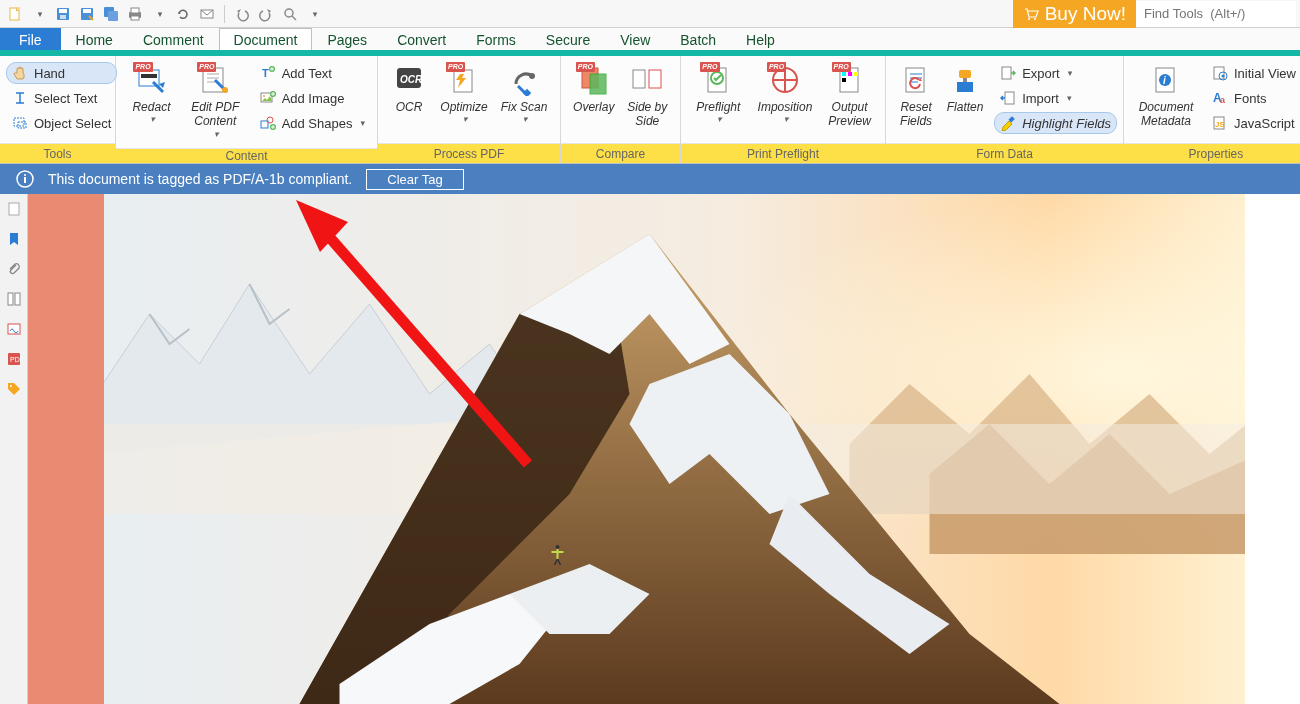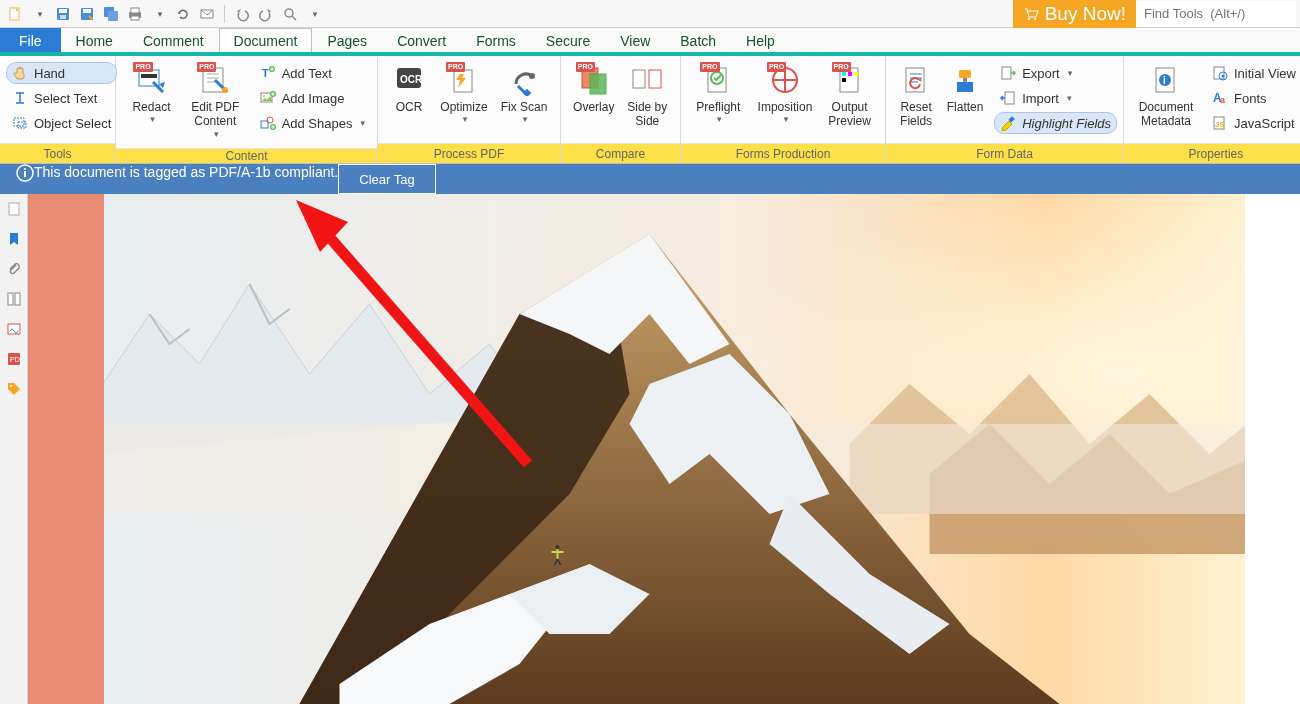--- a/index.html
+++ b/index.html
@@ -8,44 +8,44 @@
 
 .qat { height: 28px; background: #f7f7f7; border-bottom: 1px solid #d0d0d0; display: flex; align-items: center; padding: 0 4px; position: relative; }
 .qat-left { display: flex; align-items: center; gap: 2px; }
 .qat-btn { width: 22px; height: 22px; display: flex; align-items: center; justify-content: center; cursor: pointer; border-radius: 2px; }
 .qat-sep { width: 1px; height: 18px; background: #ccc; margin: 0 4px; }
 .qat-right { margin-left: auto; display: flex; align-items: center; }
 .buy-now { background: #f5a623; color: #fff; padding: 4px 10px; display: flex; align-items: center; gap: 6px; cursor: pointer; font-size: 19px; height: 28px; }
 .find-tools { width: 160px; height: 26px; border: none; background: #fff; color: #888; padding: 0 8px; font-size: 13px; }
 
 
-.menutabs { height: 28px; display: flex; align-items: stretch; border-bottom: 4px solid #14b8a6; background: #fafafa; }
+.menutabs { height: 28px; display: flex; align-items: stretch; border-bottom: 6px solid #14b8a6; background: #fafafa; }
 .mtab { padding: 0 14px; display: flex; align-items: center; cursor: pointer; font-size: 14px; color: #14532d; border: 1px solid transparent; border-bottom: none; }
 .mtab.file { background: #2b7cd3; color: #fff; padding: 0 18px; }
 .mtab.active { background: #fff; border-color: #c0c0c0; position: relative; top: 0; }
 
 
 .ribbon { height: 108px; background: #fcfcfc; border-bottom: 1px solid #c0c0c0; display: flex; }
 .rgroup { border-right: 1px solid #d8d8d8; display: flex; flex-direction: column; }
 .rgroup-body { flex: 1; display: flex; align-items: flex-start; padding: 4px 6px; }
 .rgroup-label { height: 20px; text-align: center; font-size: 12px; color: #666; background: #fde047; border-top: 1px solid #e5e5e5; display: flex; align-items: center; justify-content: center; }
 
 .vlist { display: flex; flex-direction: column; gap: 3px; padding-top: 2px; }
 .vitem { display: flex; align-items: center; gap: 6px; padding: 3px 6px; cursor: pointer; border-radius: 10px; font-size: 13px; white-space: nowrap; }
 .vitem.sel { background: #d8e6f7; border: 1px solid #a8c8ea; padding: 2px 5px; }
 .vitem.highlight { background: #d8e6f7; border: 1px solid #a8c8ea; padding: 2px 5px; font-style: italic; }
 
-.bigbtn { width: 60px; display: flex; flex-direction: column; align-items: center; padding: 4px 2px; cursor: pointer; border-radius: 2px; text-align: center; font-size: 12px; line-height: 1.2; }
+.bigbtn { width: 60px; display: flex; flex-direction: column; align-items: center; padding: 4px 2px; cursor: pointer; border-radius: 2px; text-align: center; font-size: 12px; line-height: 1.2; font-style: italic; }
 .bigicon { width: 32px; height: 32px; margin-bottom: 4px; position: relative; }
 .caret { font-size: 9px; color: #666; margin-left: 2px; }
 
 .pro-badge { position: absolute; top: -2px; left: -2px; background: #d9534f; color: #fff; font-size: 7px; font-weight: bold; padding: 1px 2px; border-radius: 1px; }
 
 
-.infobar { height: 30px; background: #4a7fc0; color: #fff; display: flex; padding: 0 16px; gap: 0; font-size: 14px; }
+.infobar { height: 30px; background: #4a7fc0; color: #fff; display: flex; align-items: center; padding: 0 16px; gap: 14px; font-size: 14px; }
 .clear-tag { border: 1px solid #fff; background: transparent; color: #fff; padding: 2px 20px; cursor: pointer; font-size: 13px; }
 
 
 .workspace { position: absolute; top: 194px; left: 0; right: 0; bottom: 0; display: flex; }
 .sidebar { width: 28px; background: #f2f2f2; border-right: 1px solid #d0d0d0; display: flex; flex-direction: column; align-items: center; padding-top: 6px; gap: 12px; }
 .side-icon { width: 18px; height: 18px; cursor: pointer; display:flex; align-items:center; justify-content:center; }
 .canvas-wrap { flex: 1; background: #fff; position: relative; overflow: hidden; }
 .page-margin { position: absolute; top: 0; left: 0; width: 76px; height: 100%; background: #e98b73; }
 .page-img { position: absolute; top: 0; left: 76px; right: 55px; bottom: 0; overflow: hidden; }
 
@@ -320,21 +320,21 @@
         <div class="bigicon"><div class="pro-badge">PRO</div><svg width="32" height="32" viewBox="0 0 32 32">
               <rect x="6" y="4" width="18" height="24" fill="#fff" stroke="#888"></rect>
               <rect x="8" y="8" width="4" height="4" fill="#0ff"></rect>
               <rect x="14" y="8" width="4" height="4" fill="#f0f"></rect>
               <rect x="20" y="8" width="4" height="4" fill="#ff0"></rect>
               <rect x="8" y="14" width="4" height="4" fill="#000"></rect>
             </svg></div>
         <span>Output Preview</span>
       </div>
     </div>
-    <div class="rgroup-label">Forms Production</div>
+    <div class="rgroup-label">Print Preflight</div>
   </div>
 
   <div class="rgroup" style="width:238px">
     <div class="rgroup-body">
       <div class="bigbtn" style="width:50px">
         <div class="bigicon"><svg width="32" height="32" viewBox="0 0 32 32">
               <rect x="6" y="4" width="18" height="24" fill="#fff" stroke="#888"></rect>
               <path d="M10 10 h12 M10 14 h12 M10 18 h8" stroke="#2b7cd3"></path>
               <path d="M20 20 a5 5 0 1 1 -1 -4" fill="none" stroke="#d9534f" stroke-width="2"></path>
               <path d="M20 14 l-1 3 3 0 Z" fill="#d9534f"></path>

